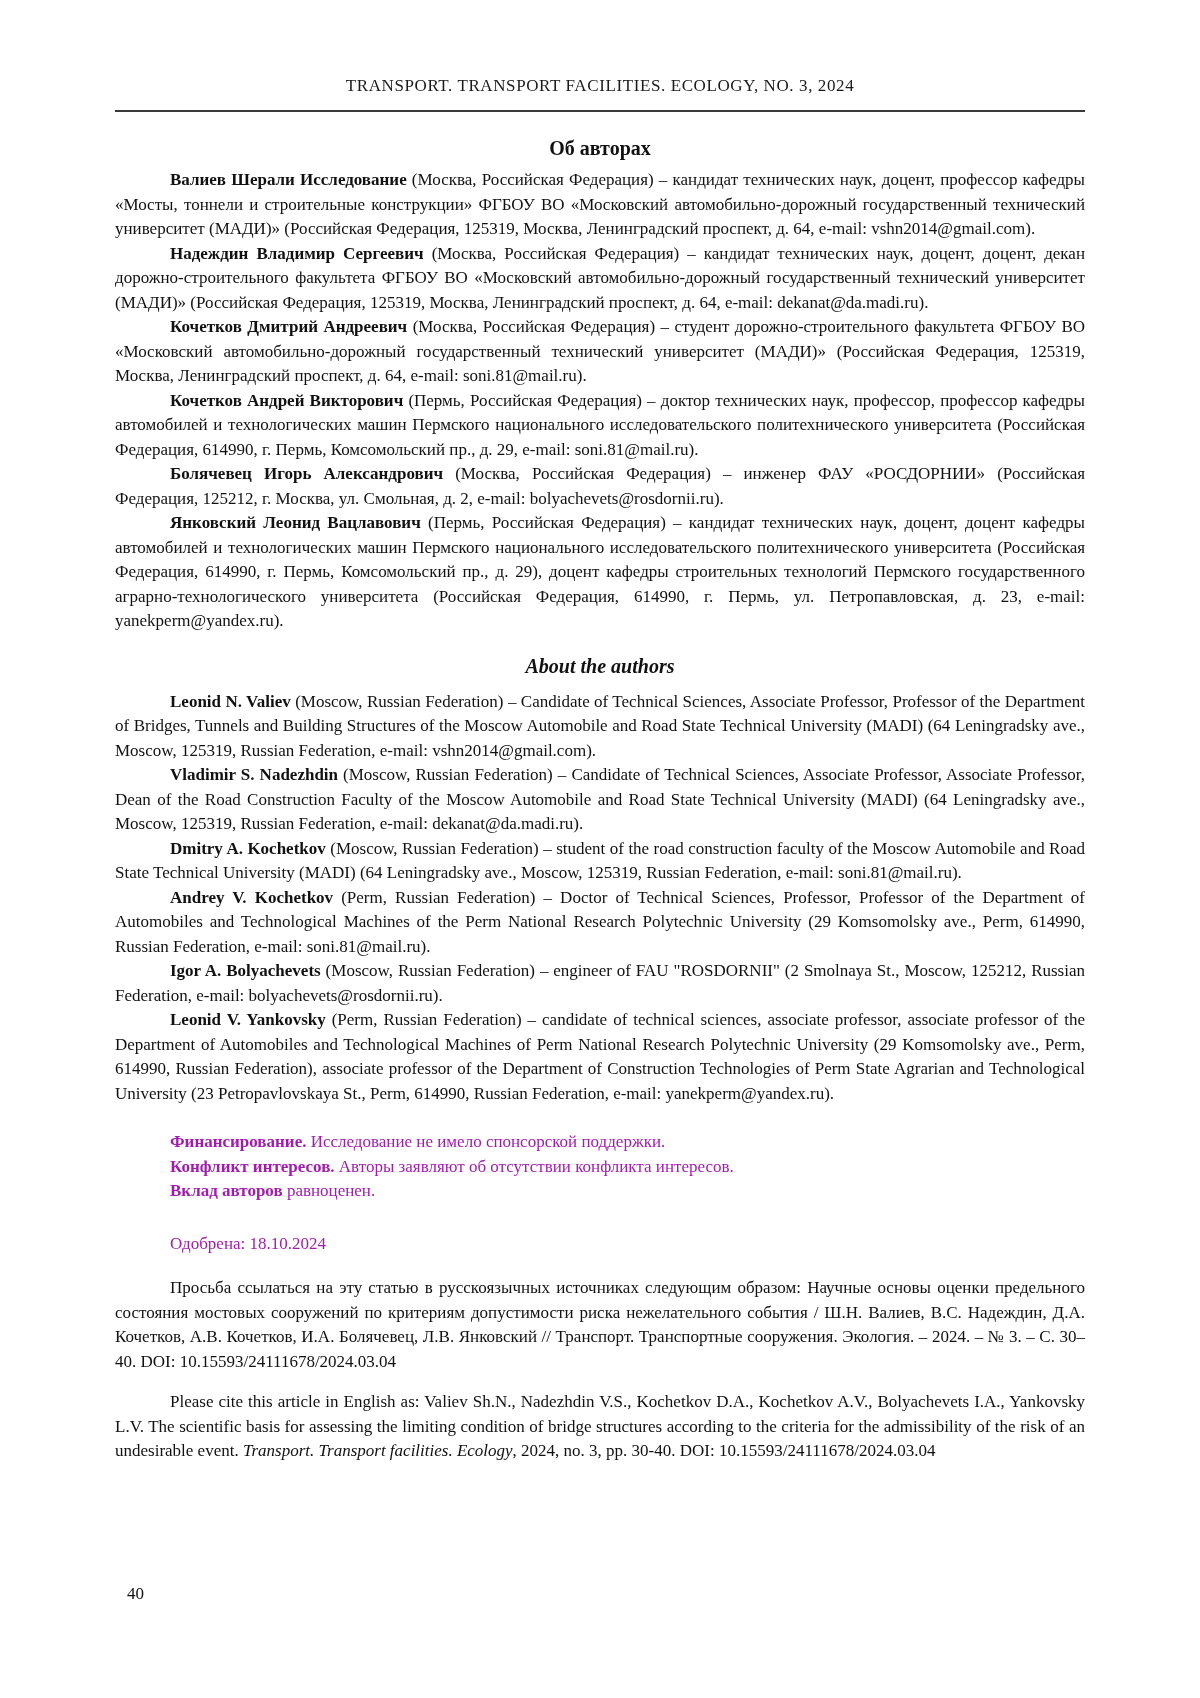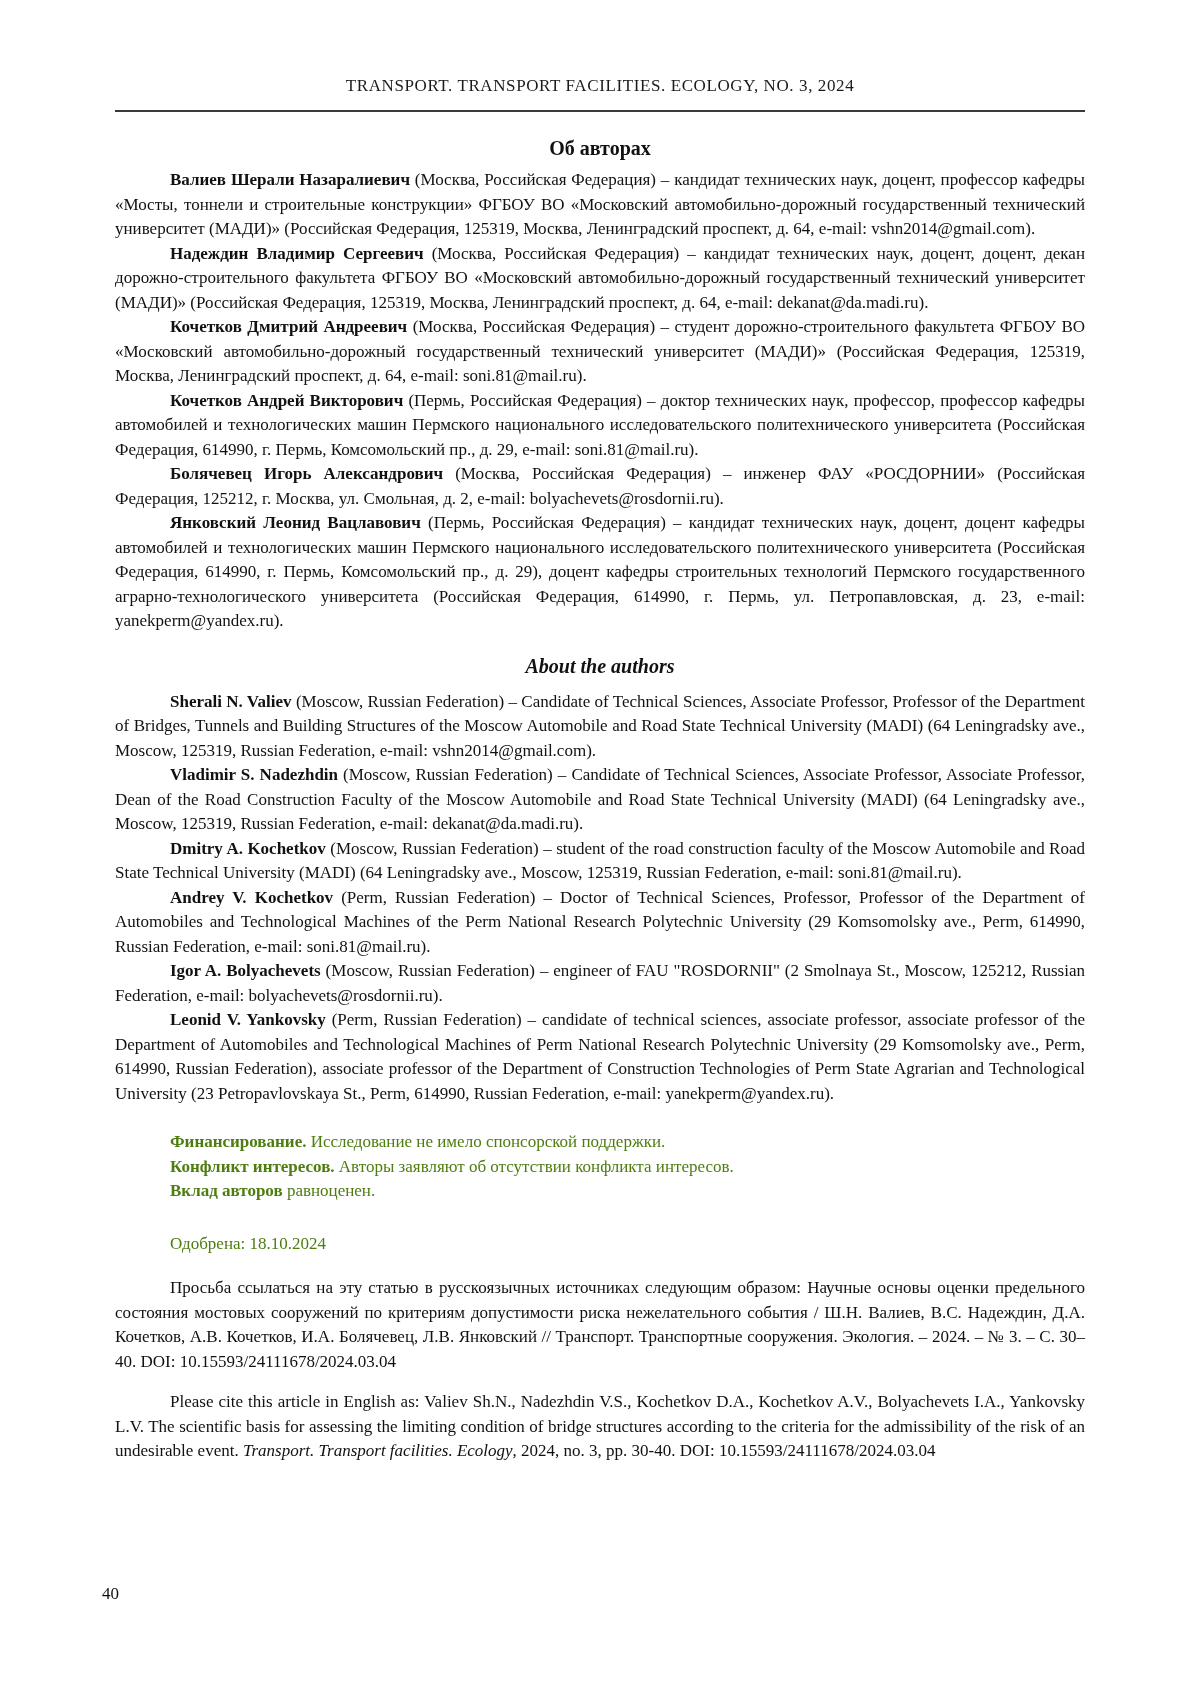--- a/index.html
+++ b/index.html
@@ -56,54 +56,54 @@
   }
   .para b { font-weight: bold; }
   .para i { font-style: italic; }
   .meta-block { margin-top: 24px; }
   .meta-line {
     margin: 0;
     font-size: 17px;
     line-height: 24.5px;
     text-indent: 55px;
     text-align: left;
-    color: #4d7c0f;
+    color: #a21caf;
   }
   .dates-block { margin-top: 28px; }
   .citation-ru { margin-top: 20px; }
   .citation-en { margin-top: 16px; }
   .page-number {
     position: absolute;
-    left: 102px;
+    left: 127px;
     top: 1582px;
     font-size: 17px;
     line-height: 24px;
     color: #111111;
   }
 </style>
 </head>
 <body>
 
 <div class="page">
 
   <div class="journal-header">TRANSPORT. TRANSPORT FACILITIES. ECOLOGY, NO. 3, 2024</div>
   <div class="header-rule"></div>
 
   <h2 class="section-heading">Об авторах</h2>
 
-  <p class="para"><b>Валиев Шерали Назаралиевич</b><span> (Москва, Российская Федерация) – кандидат технических наук, доцент, профессор кафедры «Мосты, тоннели и строительные конструкции» ФГБОУ ВО «Московский автомобильно-дорожный государственный технический университет (МАДИ)» (Российская Федерация, 125319, Москва, Ленинградский проспект, д. 64, e-mail: vshn2014@gmail.com).</span></p>
+  <p class="para"><b>Валиев Шерали Исследование</b><span> (Москва, Российская Федерация) – кандидат технических наук, доцент, профессор кафедры «Мосты, тоннели и строительные конструкции» ФГБОУ ВО «Московский автомобильно-дорожный государственный технический университет (МАДИ)» (Российская Федерация, 125319, Москва, Ленинградский проспект, д. 64, e-mail: vshn2014@gmail.com).</span></p>
   <p class="para"><b>Надеждин Владимир Сергеевич</b><span> (Москва, Российская Федерация) – кандидат технических наук, доцент, доцент, декан дорожно-строительного факультета ФГБОУ ВО «Московский автомобильно-дорожный государственный технический университет (МАДИ)» (Российская Федерация, 125319, Москва, Ленинградский проспект, д. 64, e-mail: dekanat@da.madi.ru).</span></p>
   <p class="para"><b>Кочетков Дмитрий Андреевич</b><span> (Москва, Российская Федерация) – студент дорожно-строительного факультета ФГБОУ ВО «Московский автомобильно-дорожный государственный технический университет (МАДИ)» (Российская Федерация, 125319, Москва, Ленинградский проспект, д. 64, e-mail: soni.81@mail.ru).</span></p>
   <p class="para"><b>Кочетков Андрей Викторович</b><span> (Пермь, Российская Федерация) – доктор технических наук, профессор, профессор кафедры автомобилей и технологических машин Пермского национального исследовательского политехнического университета (Российская Федерация, 614990, г. Пермь, Комсомольский пр., д. 29, e-mail: soni.81@mail.ru).</span></p>
   <p class="para"><b>Болячевец Игорь Александрович</b><span> (Москва, Российская Федерация) – инженер ФАУ «РОСДОРНИИ» (Российская Федерация, 125212, г. Москва, ул. Смольная, д. 2, e-mail: bolyachevets@rosdornii.ru).</span></p>
   <p class="para"><b>Янковский Леонид Вацлавович</b><span> (Пермь, Российская Федерация) – кандидат технических наук, доцент, доцент кафедры автомобилей и технологических машин Пермского национального исследовательского политехнического университета (Российская Федерация, 614990, г. Пермь, Комсомольский пр., д. 29), доцент кафедры строительных технологий Пермского государственного аграрно-технологического университета (Российская Федерация, 614990, г. Пермь, ул. Петропавловская, д. 23, e-mail: yanekperm@yandex.ru).</span></p>
 
   <h2 class="section-heading en">About the authors</h2>
 
-  <p class="para"><b>Sherali N. Valiev</b><span> (Moscow, Russian Federation) – Candidate of Technical Sciences, Associate Professor, Professor of the Department of Bridges, Tunnels and Building Structures of the Moscow Automobile and Road State Technical University (MADI) (64 Leningradsky ave., Moscow, 125319, Russian Federation, e-mail: vshn2014@gmail.com).</span></p>
+  <p class="para"><b>Leonid N. Valiev</b><span> (Moscow, Russian Federation) – Candidate of Technical Sciences, Associate Professor, Professor of the Department of Bridges, Tunnels and Building Structures of the Moscow Automobile and Road State Technical University (MADI) (64 Leningradsky ave., Moscow, 125319, Russian Federation, e-mail: vshn2014@gmail.com).</span></p>
   <p class="para"><b>Vladimir S. Nadezhdin</b><span> (Moscow, Russian Federation) – Candidate of Technical Sciences, Associate Professor, Associate Professor, Dean of the Road Construction Faculty of the Moscow Automobile and Road State Technical University (MADI) (64 Leningradsky ave., Moscow, 125319, Russian Federation, e-mail: dekanat@da.madi.ru).</span></p>
   <p class="para"><b>Dmitry A. Kochetkov</b><span> (Moscow, Russian Federation) – student of the road construction faculty of the Moscow Automobile and Road State Technical University (MADI) (64 Leningradsky ave., Moscow, 125319, Russian Federation, e-mail: soni.81@mail.ru).</span></p>
   <p class="para"><b>Andrey V. Kochetkov</b><span> (Perm, Russian Federation) – Doctor of Technical Sciences, Professor, Professor of the Department of Automobiles and Technological Machines of the Perm National Research Polytechnic University (29 Komsomolsky ave., Perm, 614990, Russian Federation, e-mail: soni.81@mail.ru).</span></p>
   <p class="para"><b>Igor A. Bolyachevets</b><span> (Moscow, Russian Federation) – engineer of FAU "ROSDORNII" (2 Smolnaya St., Moscow, 125212, Russian Federation, e-mail: bolyachevets@rosdornii.ru).</span></p>
   <p class="para"><b>Leonid V. Yankovsky</b><span> (Perm, Russian Federation) – candidate of technical sciences, associate professor, associate professor of the Department of Automobiles and Technological Machines of Perm National Research Polytechnic University (29 Komsomolsky ave., Perm, 614990, Russian Federation), associate professor of the Department of Construction Technologies of Perm State Agrarian and Technological University (23 Petropavlovskaya St., Perm, 614990, Russian Federation, e-mail: yanekperm@yandex.ru).</span></p>
 
   <div class="meta-block">
     <p class="meta-line"><b>Финансирование.</b><span> Исследование не имело спонсорской поддержки.</span></p>
     <p class="meta-line"><b>Конфликт интересов.</b><span> Авторы заявляют об отсутствии конфликта интересов.</span></p>
     <p class="meta-line"><b>Вклад авторов</b><span> равноценен.</span></p>

